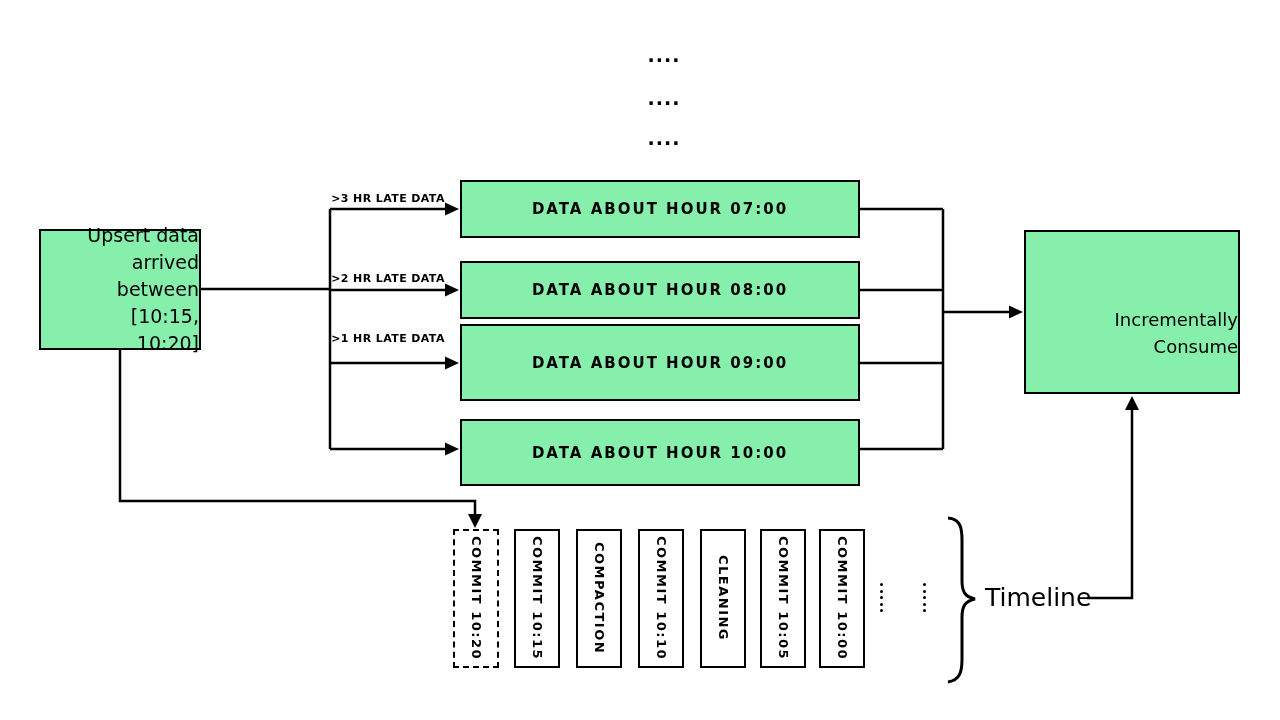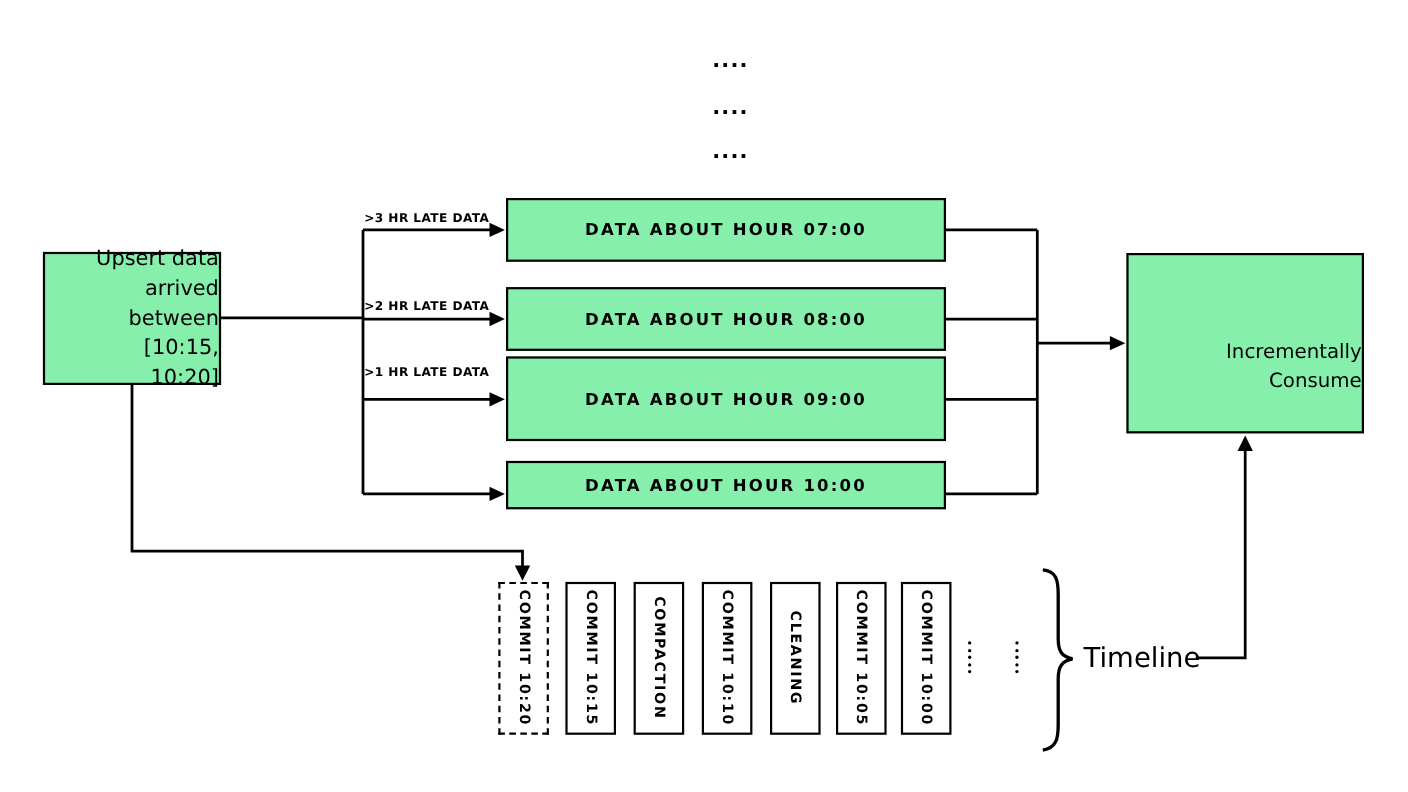--- a/index.html
+++ b/index.html
@@ -152,21 +152,21 @@
     </div>
   </div>
 
   <div class="late-label" style="top:192px">&gt;3 HR LATE DATA</div>
   <div class="late-label" style="top:272px">&gt;2 HR LATE DATA</div>
   <div class="late-label" style="top:332px">&gt;1 HR LATE DATA</div>
 
   <div class="box data-box" style="top:180px; height:58px;">DATA ABOUT HOUR 07:00</div>
   <div class="box data-box" style="top:261px; height:58px;">DATA ABOUT HOUR 08:00</div>
   <div class="box data-box" style="top:324px; height:77px;">DATA ABOUT HOUR 09:00</div>
-  <div class="box data-box" style="top:419px; height:44px;">DATA ABOUT HOUR 10:00</div>
+  <div class="box data-box" style="top:419px; height:67px;">DATA ABOUT HOUR 10:00</div>
 
   <div class="box" style="left:1024px; top:230px; width:216px; height:164px;">
     <div class="consume-text">
       <div>Incrementally Consume</div>
     </div>
   </div>
 
   <div class="tl-box dashed" style="left:453px">COMMIT 10:20</div>
   <div class="tl-box" style="left:514px">COMMIT 10:15</div>
   <div class="tl-box" style="left:576px">COMPACTION</div>

